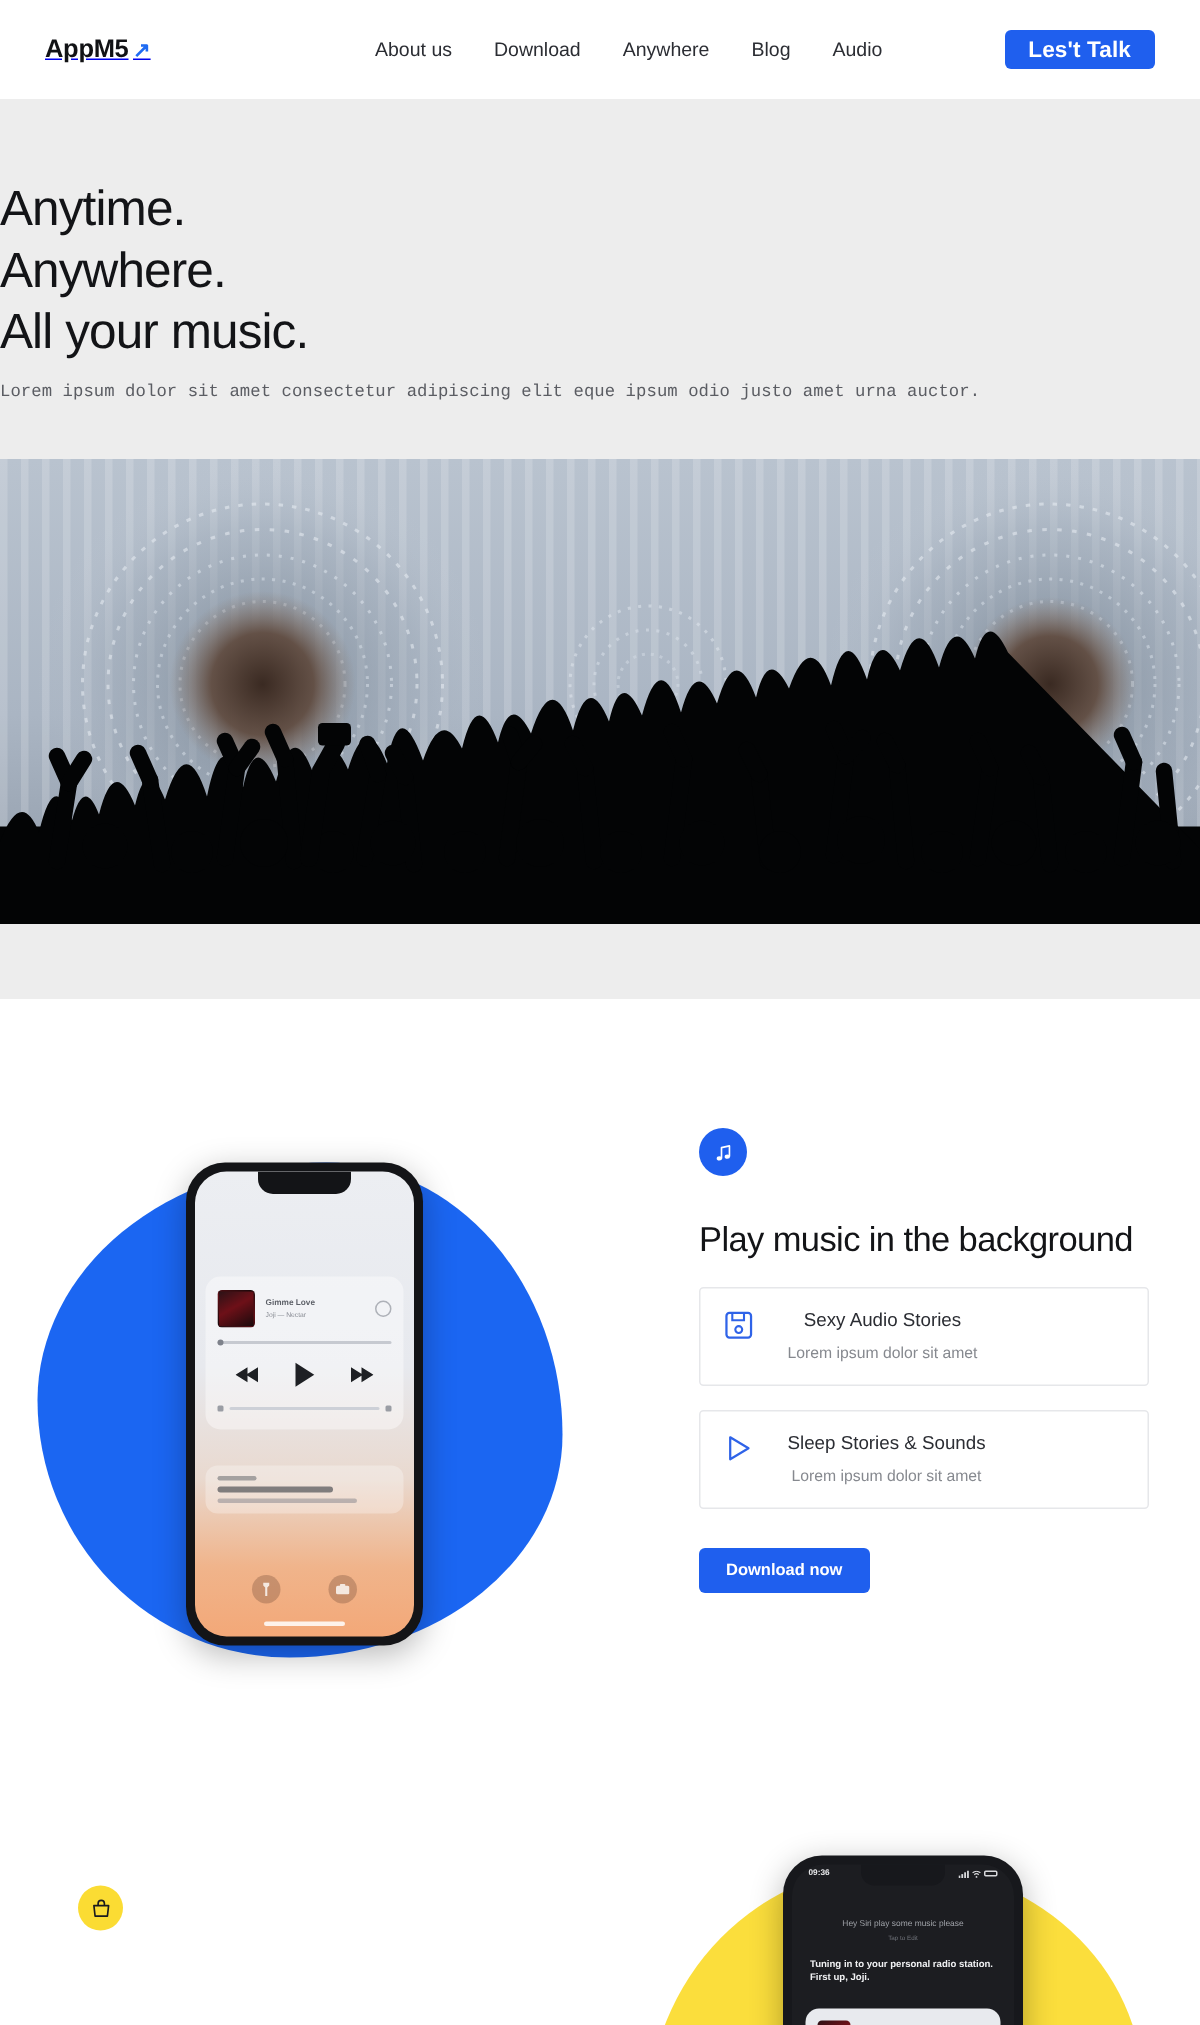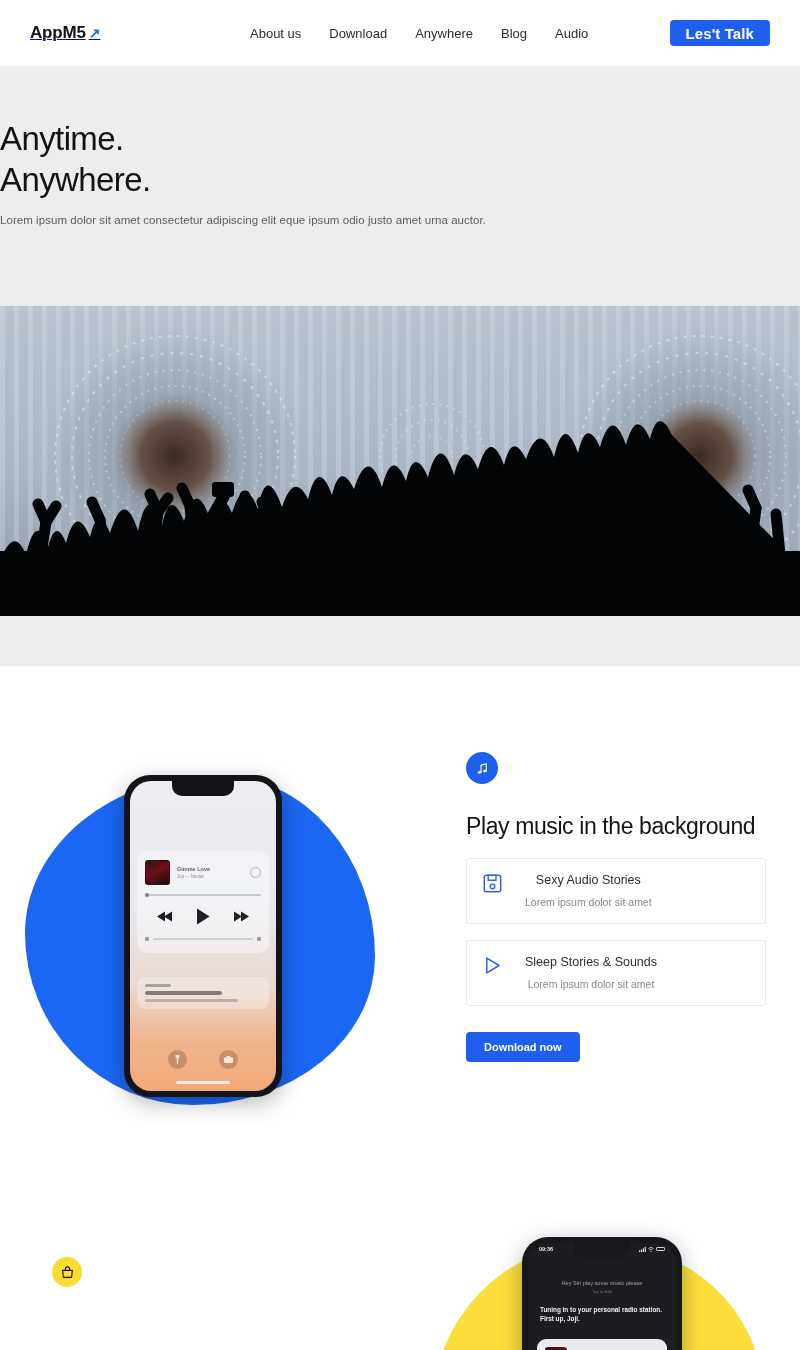--- a/index.html
+++ b/index.html
@@ -50,21 +50,21 @@
     position: absolute; top: 66px; left: 0; width: 800px; height: 240px;
     background: #ededed;
   }
   .hero-title {
     margin-top: 52px;
     font-size: 33px; line-height: 41px; font-weight: 400;
     color: #131417; letter-spacing: -0.6px;
   }
   .hero-sub {
     margin-top: 14px;
-    font-size: 11.5px; color: #5b5d63; letter-spacing: 0.05px;
+    font-size: 11.5px; color: #5b5d63; letter-spacing: 0.05px; font-family: Liberation Mono, monospace;
   }
 
   
   .concert {
     position: absolute; top: 306px; left: 0; width: 800px; height: 310px;
     overflow: hidden; background: #0c0e12;
   }
   .concert svg { display: block; width: 800px; height: 310px; }
 
   .grey-tail {
@@ -281,20 +281,21 @@
       <a class="nav-item" href="#">Audio</a>
     </nav>
 
     <button class="cta-btn">Les't Talk</button>
   </div>
 
   <div class="hero">
     <h1 class="hero-title">
       <span>Anytime.</span><br>
       <span>Anywhere.</span><br>
+      <span>All your music.</span>
     </h1>
     <p class="hero-sub">Lorem ipsum dolor sit amet consectetur adipiscing elit eque ipsum odio justo amet urna auctor.</p>
   </div>
 
   <div class="concert">
     <svg viewBox="0 0 800 310" preserveAspectRatio="none">
       <defs>
         <linearGradient id="sky" x1="0" y1="0" x2="0" y2="1">
           <stop offset="0%" stop-color="#b9c3cf"></stop>
           <stop offset="55%" stop-color="#aab5c3"></stop>

